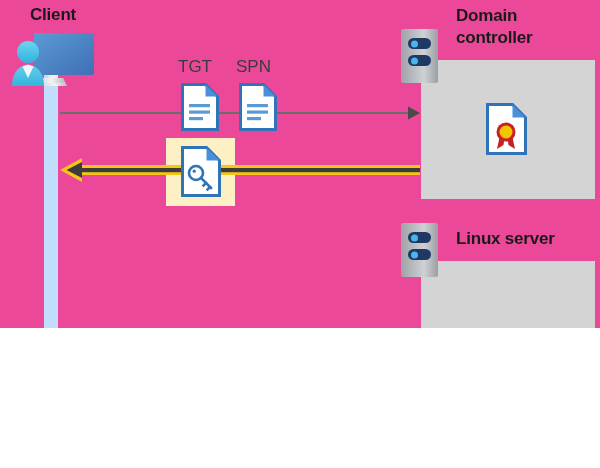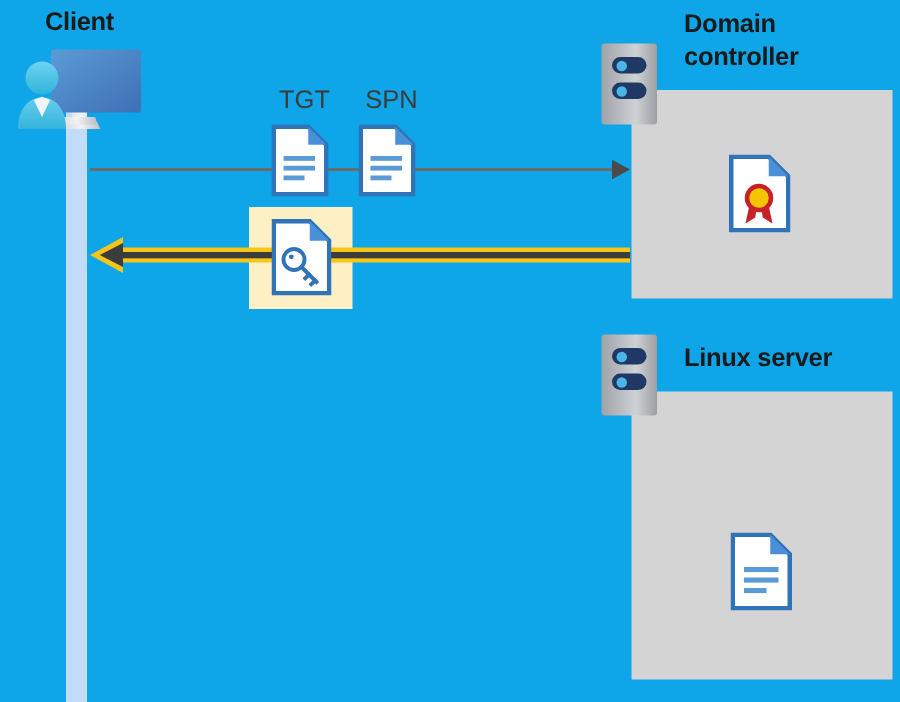--- a/index.html
+++ b/index.html
@@ -4,22 +4,22 @@
 <title>Kerberos diagram</title>
 <style>
   html,body{margin:0;padding:0;background:#ffffff;}
   body{
     font-family:"Liberation Sans", sans-serif;
     -webkit-font-smoothing:antialiased;
   }
   #stage{
     position:relative;
     width:600px;
-    height:468px;
-    background:#0ea5e9;
+    height:328px;
+    background:#ec4899;
     overflow:hidden;
   }
   .abs{position:absolute;}
 
   
   .title-bold{
     font-weight:bold;
     color:#1a1a1a;
     font-size:17px;
     line-height:21px;
@@ -178,33 +178,33 @@
 
   <svg class="arrow-svg" style="left:60px;top:156px;" width="360" height="28" viewBox="0 0 360 28">
 
     <rect x="18" y="9" width="342" height="10" fill="#f5c518"></rect>
     <rect x="18" y="12" width="342" height="4.2" fill="#3c3c3c"></rect>
 
     <path d="M0 14 L22 2 L22 26 z" fill="#f5c518"></path>
     <path d="M6.5 14 L22 6 L22 22 z" fill="#3c3c3c"></path>
   </svg>
 
-  <div class="abs label-plain" style="left:178px;top:57px;width:50px;text-align:center;">TGT</div>
+  <div class="abs label-plain" style="left:178px;top:57px;width:50px;text-align:left;">TGT</div>
 
   <div class="abs doc" style="left:181px;top:83px;width:38px;height:48px;">
     <svg width="38" height="48" viewBox="0 0 38 48">
       <path d="M1.5 1.5 h23 l12 12 v33 h-35 z" fill="#ffffff" stroke="#2f73b8" stroke-width="3"></path>
       <path d="M24.5 1.5 v12 h12 z" fill="#4a90d9"></path>
       <rect x="8" y="21" width="21" height="3.2" fill="#5b9bd5"></rect>
       <rect x="8" y="27.5" width="21" height="3.2" fill="#5b9bd5"></rect>
       <rect x="8" y="34" width="14" height="3.2" fill="#5b9bd5"></rect>
     </svg>
   </div>
 
-  <div class="abs label-plain" style="left:236px;top:57px;width:50px;text-align:center;">SPN</div>
+  <div class="abs label-plain" style="left:236px;top:57px;width:50px;text-align:left;">SPN</div>
 
   <div class="abs doc" style="left:239px;top:83px;width:38px;height:48px;">
     <svg width="38" height="48" viewBox="0 0 38 48">
       <path d="M1.5 1.5 h23 l12 12 v33 h-35 z" fill="#ffffff" stroke="#2f73b8" stroke-width="3"></path>
       <path d="M24.5 1.5 v12 h12 z" fill="#4a90d9"></path>
       <rect x="8" y="21" width="21" height="3.2" fill="#5b9bd5"></rect>
       <rect x="8" y="27.5" width="21" height="3.2" fill="#5b9bd5"></rect>
       <rect x="8" y="34" width="14" height="3.2" fill="#5b9bd5"></rect>
     </svg>
   </div>

